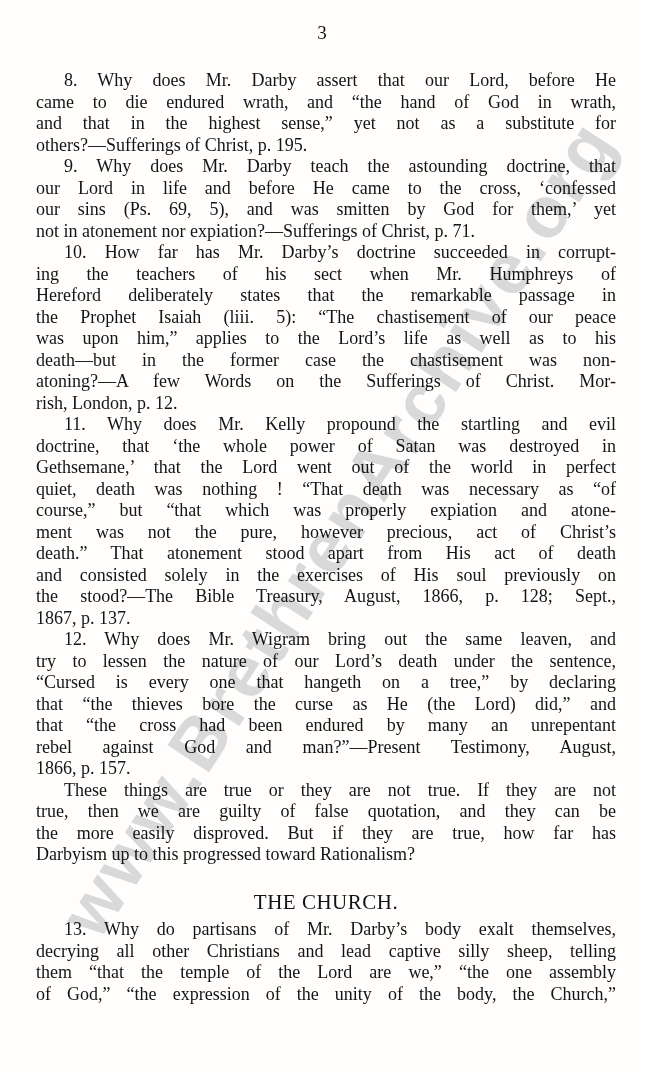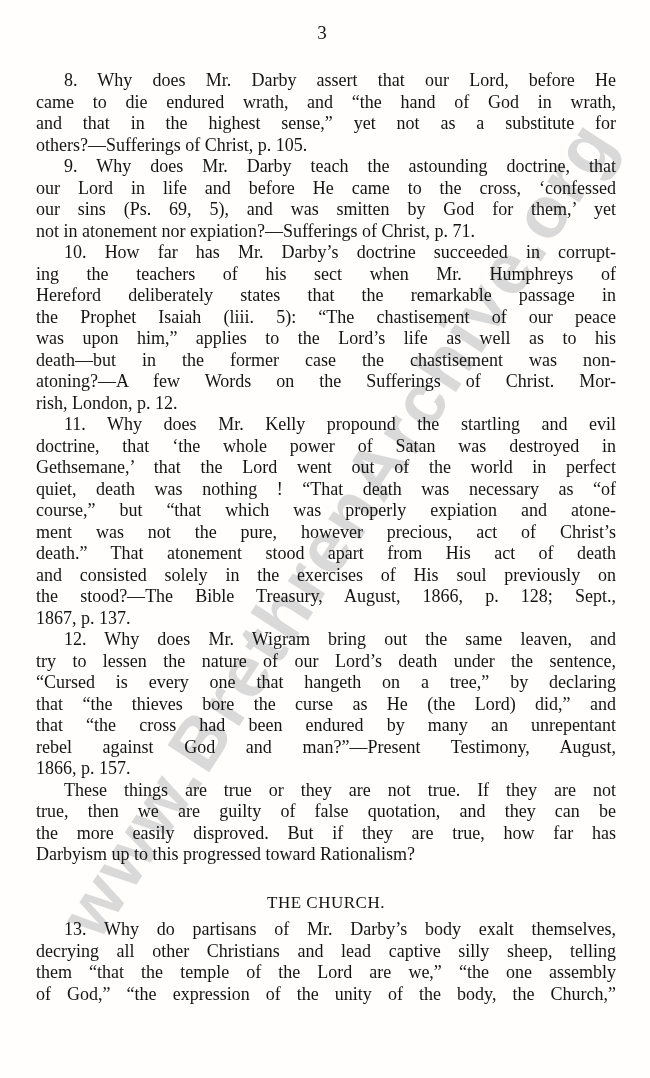--- a/index.html
+++ b/index.html
@@ -52,39 +52,39 @@
   .para { margin: 0; }
   .line {
     text-align: justify;
     text-align-last: justify;
   }
   .line.first { text-indent: 28px; }
   .line.last { text-align-last: left; }
   .em { }
   .heading {
     text-align: center;
-    font-size: 17px;
+    font-size: 21px;
     letter-spacing: 0.5px;
     margin-top: 26px;
     margin-bottom: 6px;
     text-align-last: center;
   }
 </style>
 </head>
 <body>
 
 <div class="page">
   <div class="watermark">www.BrethrenArchive.org</div>
   <div class="page-number">3</div>
   <div class="content">
       <div class="para">
         <div class="line first"><span>8. Why does Mr. Darby assert that our Lord, before He</span></div>
         <div class="line"><span>came to die endured wrath, and “the hand of God in wrath,</span></div>
         <div class="line"><span>and that in the highest sense,” yet not as a substitute for</span></div>
-        <div class="line last"><span>others?—</span><span class="em">Sufferings of Christ</span><span>, p. 105.</span></div>
+        <div class="line last"><span>others?—</span><span class="em">Sufferings of Christ</span><span>, p. 195.</span></div>
       </div>
       <div class="para">
         <div class="line first"><span>9. Why does Mr. Darby teach the astounding doctrine, that</span></div>
         <div class="line"><span>our Lord in life and before He came to the cross, ‘confessed</span></div>
         <div class="line"><span>our sins (Ps. 69, 5), and was smitten by God for them,’ yet</span></div>
         <div class="line last"><span>not in atonement nor expiation?—</span><span class="em">Sufferings of Christ, p.</span><span> 71.</span></div>
       </div>
       <div class="para">
         <div class="line first"><span>10. How far has Mr. Darby’s doctrine succeeded in corrupt-</span></div>
         <div class="line"><span>ing the teachers of his sect when Mr. Humphreys of</span></div>

